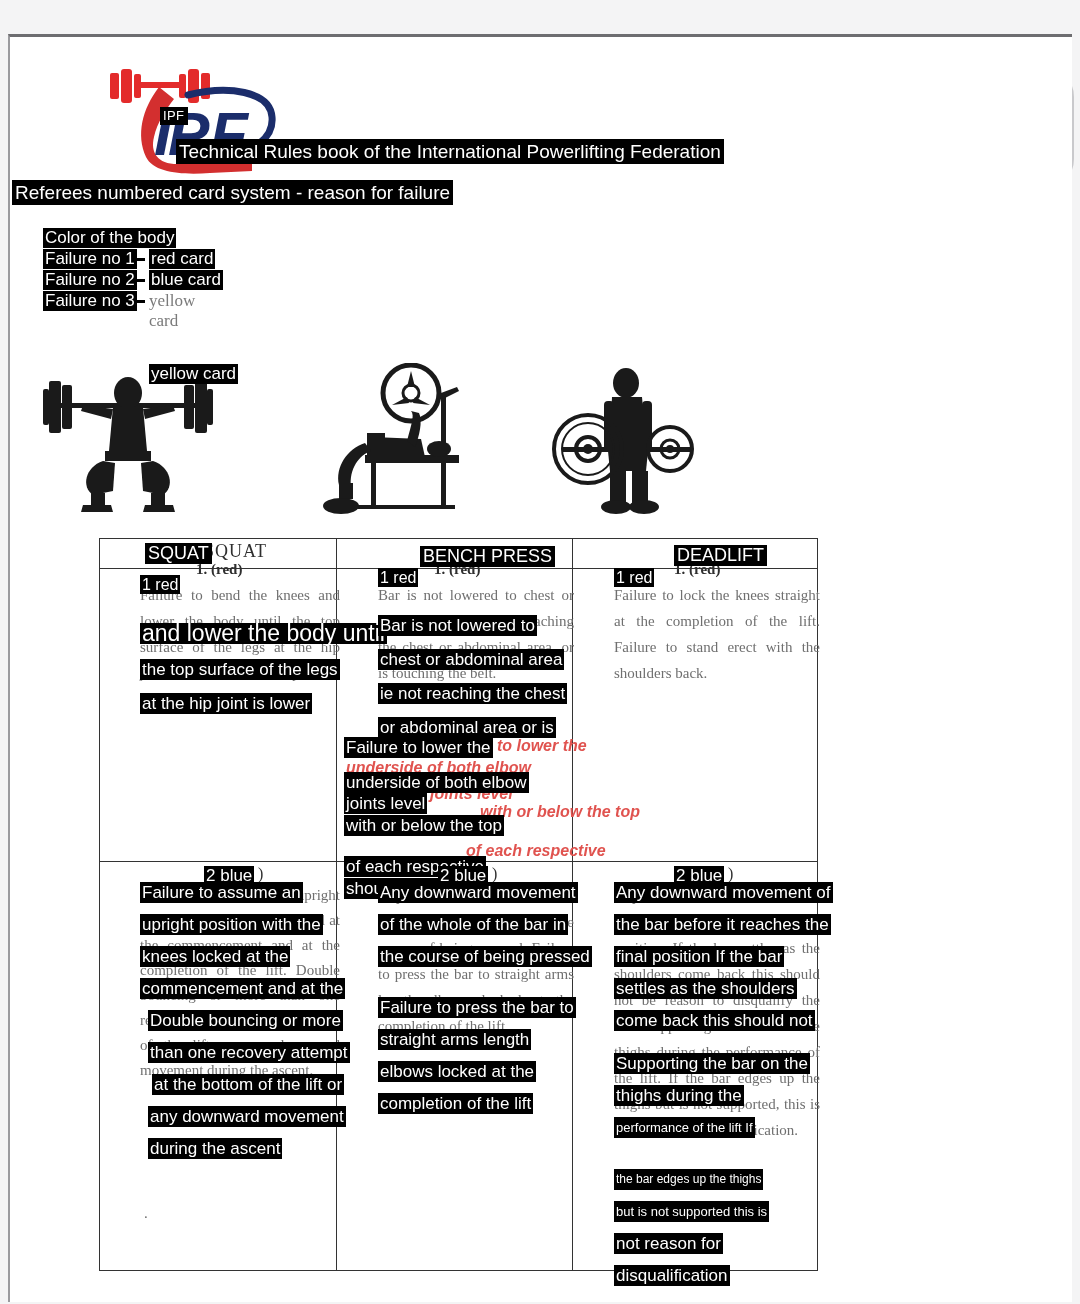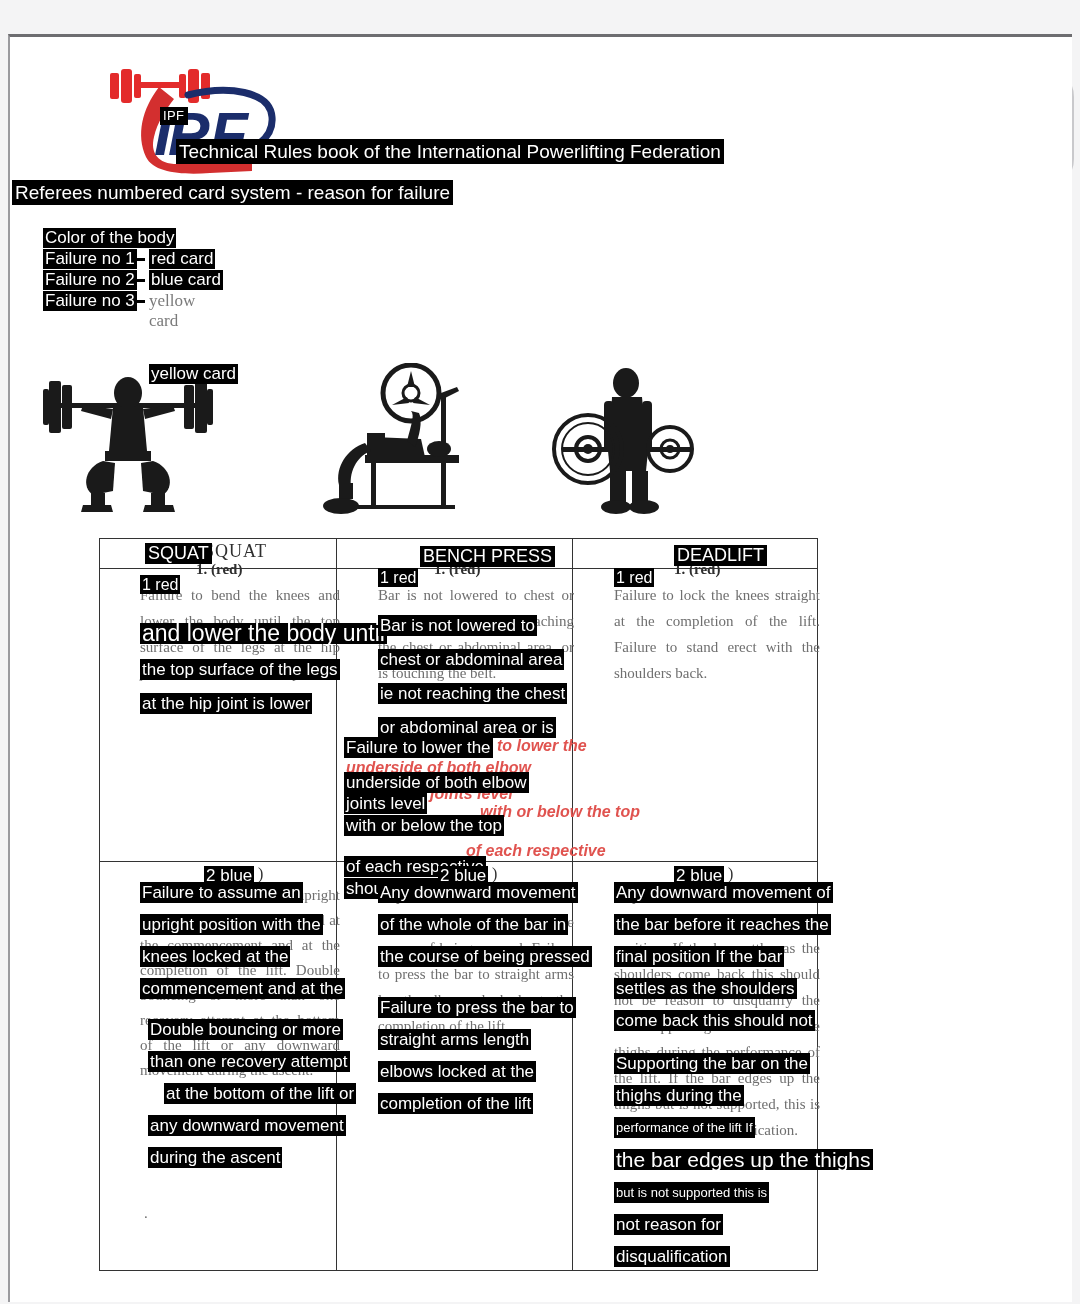--- a/index.html
+++ b/index.html
@@ -354,24 +354,24 @@
   <div class="scan" style="left:718px;top:828px;font-size:16px;">)</div>
   <div class="ocr" style="left:664px;top:829px;">
     <span class="hl" style="font-size:17px;line-height:20px;">2 blue</span>
   </div>
 
   <div class="scan faded" style="left:130px;top:846px;width:200px;font-size:15px;line-height:25px;">Failure to assume an upright position with the knees locked at the commencement and at the completion of the lift. Double bouncing or more than one recovery attempt at the bottom of the lift or any downward movement during the ascent.</div>
   <div class="ocr" style="left:130px;top:845px;">
     <div style="margin-bottom:11px;"><span class="hl" style="font-size:17px;line-height:21px;">Failure to assume an</span></div>
     <div style="margin-bottom:11px;"><span class="hl" style="font-size:17px;line-height:21px;">upright position with the</span></div>
     <div style="margin-bottom:11px;"><span class="hl" style="font-size:17px;line-height:21px;">knees locked at the</span></div>
-    <div style="margin-bottom:20px;"><span class="hl" style="font-size:17px;line-height:21px;">commencement and at the</span></div>
+    <div style="margin-bottom:11px;"><span class="hl" style="font-size:17px;line-height:21px;">commencement and at the</span></div>
     <div style="margin-left:8px;margin-bottom:11px;"><span class="hl" style="font-size:17px;line-height:21px;">Double bouncing or more</span></div>
     <div style="margin-left:8px;margin-bottom:11px;"><span class="hl" style="font-size:17px;line-height:21px;">than one recovery attempt</span></div>
-    <div style="margin-left:24px;margin-bottom:11px;"><span class="hl" style="font-size:17px;line-height:21px;">at the bottom of the lift or</span></div>
+    <div style="margin-left:12px;margin-bottom:11px;"><span class="hl" style="font-size:17px;line-height:21px;">at the bottom of the lift or</span></div>
     <div style="margin-left:8px;margin-bottom:11px;"><span class="hl" style="font-size:17px;line-height:21px;">any downward movement</span></div>
     <div style="margin-left:8px;"><span class="hl" style="font-size:17px;line-height:21px;">during the ascent</span></div>
   </div>
   <div class="scan faded" style="left:134px;top:1168px;font-size:15px;">.</div>
 
   <div class="scan faded" style="left:368px;top:846px;width:196px;font-size:15px;line-height:26px;">Any downward movement of the whole of the bar in the course of being pressed. Failure to press the bar to straight arms length elbows locked at the completion of the lift.</div>
   <div class="ocr" style="left:368px;top:845px;">
     <div style="margin-bottom:11px;"><span class="hl" style="font-size:17px;line-height:21px;">Any downward movement</span></div>
     <div style="margin-bottom:11px;"><span class="hl" style="font-size:17px;line-height:21px;">of the whole of the bar in</span></div>
     <div style="margin-bottom:30px;"><span class="hl" style="font-size:17px;line-height:21px;">the course of being pressed</span></div>
@@ -384,19 +384,19 @@
   <div class="scan faded" style="left:604px;top:846px;width:206px;font-size:15px;line-height:26px;">Any downward movement of the bar before it reaches the final position. If the bar settles as the shoulders come back this should not be reason to disqualify the lift. Supporting the bar on the thighs during the performance of the lift. If the bar edges up the thighs but is not supported, this is not reason for disqualification.</div>
   <div class="ocr" style="left:604px;top:845px;">
     <div style="margin-bottom:11px;"><span class="hl" style="font-size:17px;line-height:21px;">Any downward movement of</span></div>
     <div style="margin-bottom:11px;"><span class="hl" style="font-size:17px;line-height:21px;">the bar before it reaches the</span></div>
     <div style="margin-bottom:11px;"><span class="hl" style="font-size:17px;line-height:21px;">final position If the bar</span></div>
     <div style="margin-bottom:11px;"><span class="hl" style="font-size:17px;line-height:21px;">settles as the shoulders</span></div>
     <div style="margin-bottom:22px;"><span class="hl" style="font-size:17px;line-height:21px;">come back this should not</span></div>
     <div style="margin-bottom:11px;"><span class="hl" style="font-size:17px;line-height:21px;">Supporting the bar on the</span></div>
     <div style="margin-bottom:11px;"><span class="hl" style="font-size:17px;line-height:21px;">thighs during the</span></div>
     <div style="margin-bottom:11px;"><span class="hl" style="font-size:13px;line-height:21px;">performance of the lift If</span></div>
-    <div style="margin-bottom:11px;"><span class="hl" style="font-size:21px;line-height:21px;">the bar edges up the thighs</span></div>
+    <div style="margin-bottom:11px;"><span class="hl" style="font-size:12px;line-height:21px;margin-top:20px;">the bar edges up the thighs</span></div>
     <div style="margin-bottom:11px;"><span class="hl" style="font-size:13px;line-height:21px;">but is not supported this is</span></div>
     <div style="margin-bottom:11px;"><span class="hl" style="font-size:17px;line-height:21px;">not reason for</span></div>
     <div><span class="hl" style="font-size:17px;line-height:21px;">disqualification</span></div>
   </div>
 
 </div>
 
 </body></html>

